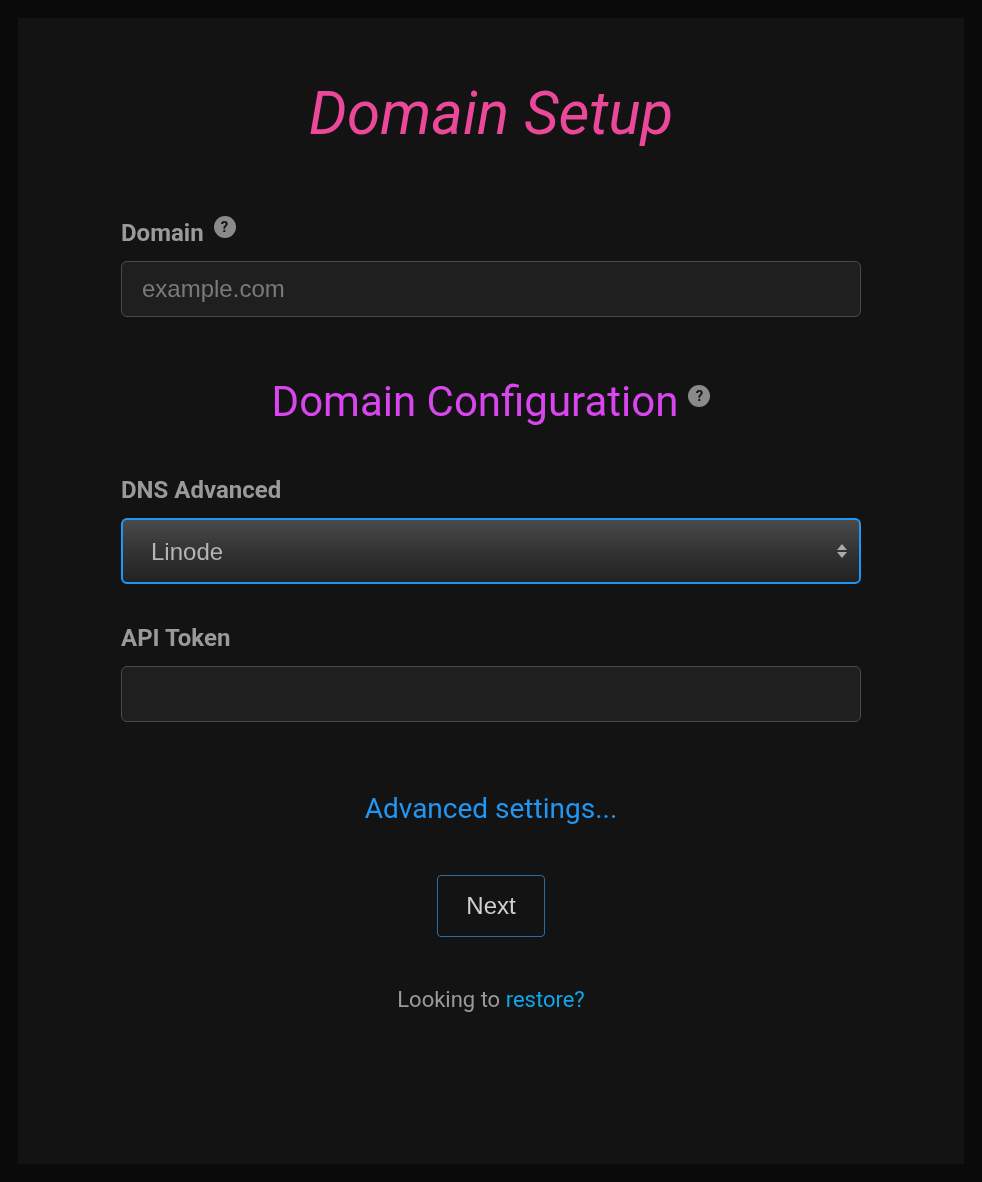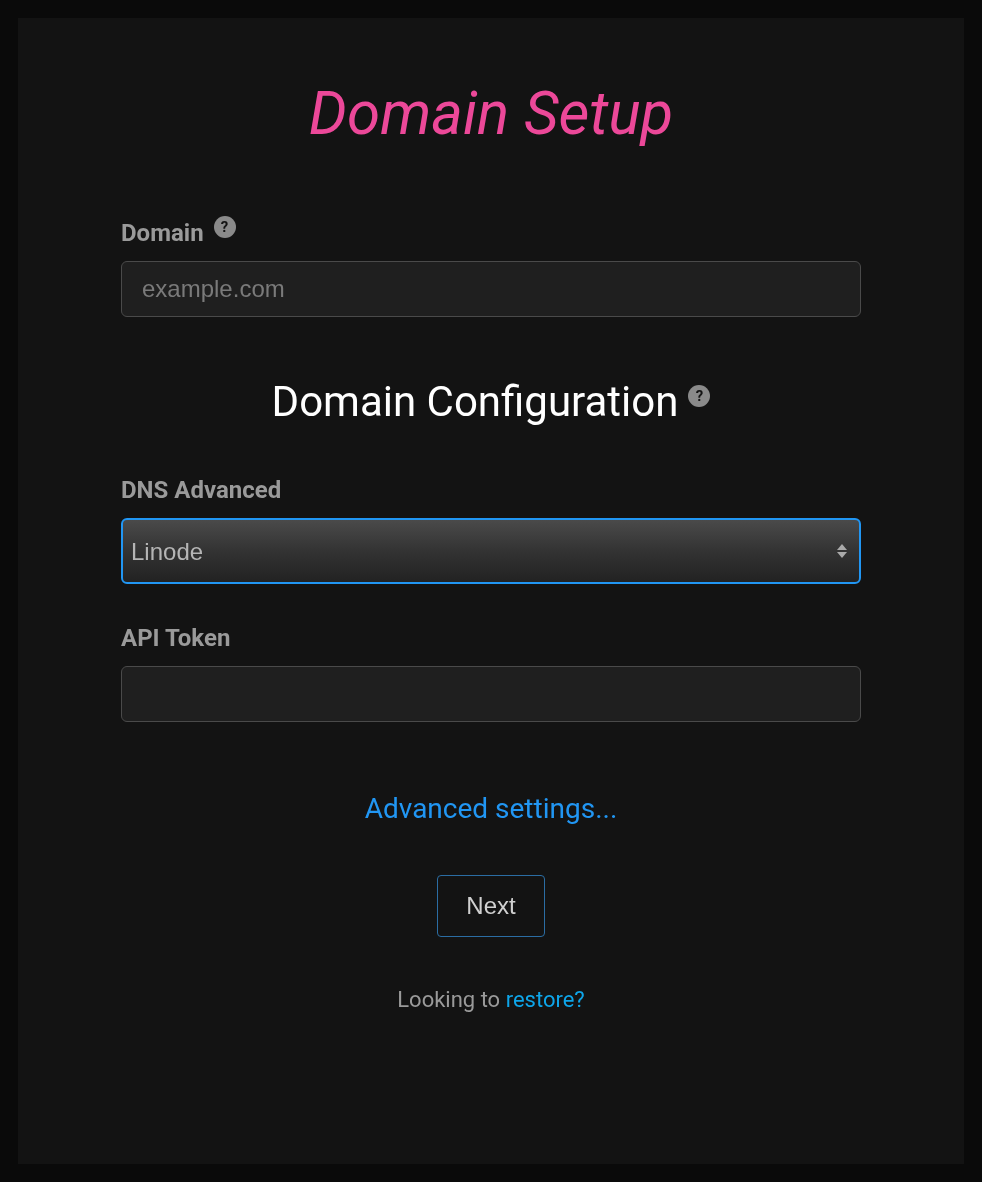--- a/index.html
+++ b/index.html
@@ -87,38 +87,38 @@
       font-weight: 700;
     }
     .section-heading-row {
       display: flex;
       align-items: center;
       justify-content: center;
       margin-top: 60px;
       margin-bottom: 50px;
     }
     .section-heading {
-      color: #ffffff;
+      color: #d946ef;
       font-size: 42px;
       font-weight: 400;
     }
     .select-wrapper {
       position: relative;
       width: 100%;
       height: 66px;
     }
     .select-input {
       width: 100%;
       height: 100%;
       border: 2px solid #2196f3;
       border-radius: 6px;
       background: linear-gradient(to bottom, #4a4a4a 0%, #333333 50%, #222222 100%);
       color: #b5b5b5;
       font-size: 24px;
-      padding: 0 40px 0 8px;
+      padding: 0 40px 0 28px;
       appearance: none;
       -webkit-appearance: none;
       outline: none;
       cursor: pointer;
     }
     .select-arrows {
       position: absolute;
       right: 14px;
       top: 50%;
       transform: translateY(-50%);

